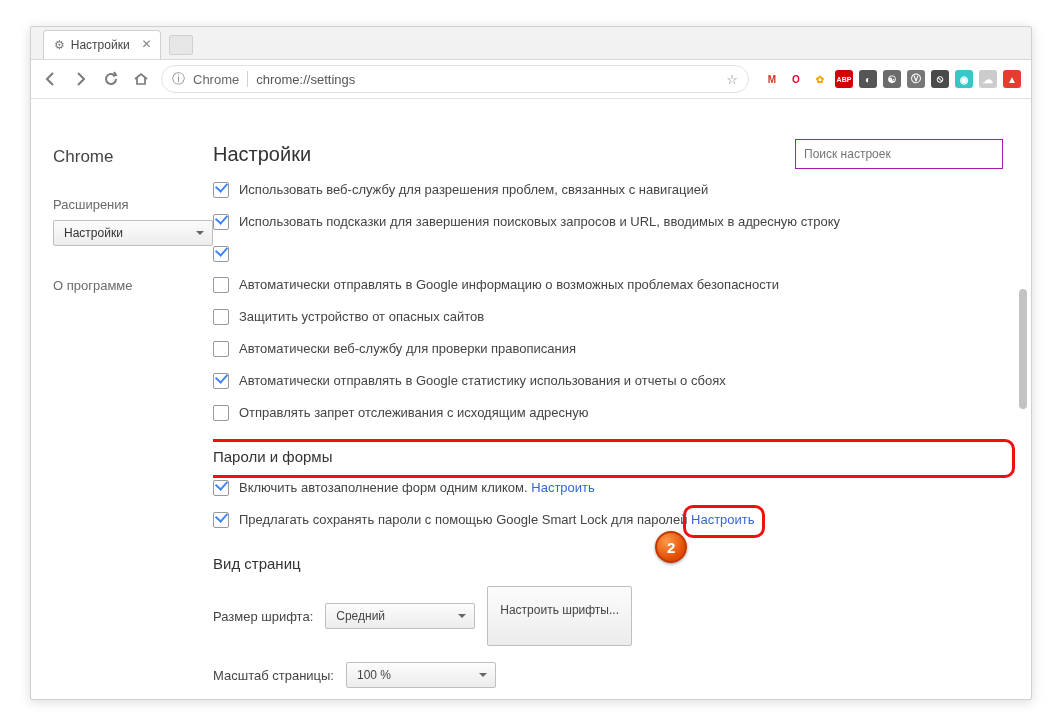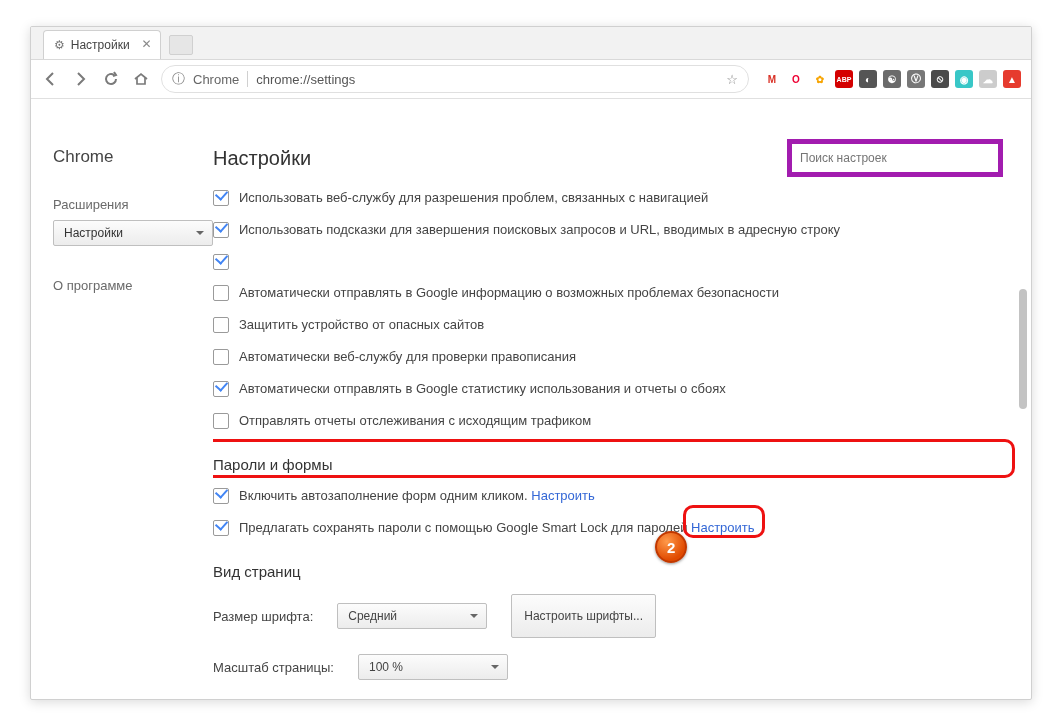--- a/index.html
+++ b/index.html
@@ -35,31 +35,31 @@
   
   .content{position:absolute;left:0;right:0;top:100px;bottom:0;display:flex;overflow:hidden}
   .sidebar{width:160px;padding:20px 0 0 22px;font-size:13px;color:#666}
   .sidebar h2{font-size:17px;font-weight:400;color:#444;margin:0 0 22px 0}
   .sideitem{padding:8px 0;color:#6a6a6a;cursor:pointer}
   .sideitem.sel{color:#333}
   .sidegap{height:24px}
   .main{flex:1;padding:12px 28px 0 0;position:relative;overflow:hidden}
   .mainhead{display:flex;align-items:center;margin-bottom:12px}
   .mainhead h1{font-size:20px;font-weight:400;color:#333;margin:0}
-  .searchbox{margin-left:auto;width:190px;height:24px;border:5px solid #a21caf;font-size:12px;color:#999;padding:2px 8px;background:#fff}
+  .searchbox{margin-left:auto;width:190px;height:24px;border:1px solid #a21caf;font-size:12px;color:#999;padding:2px 8px;background:#fff}
   .opt{display:flex;align-items:flex-start;gap:10px;font-size:13px;color:#444;margin:0 0 14px 0;line-height:18px}
   .cbx{width:14px;height:14px;border:1px solid #9a9a9a;border-radius:2px;background:#fff;flex:none;margin-top:1px;position:relative}
   .cbx.checked{background:#fff}
   .cbx.checked::after{content:"";position:absolute;left:2px;top:-1px;width:9px;height:6px;border:2px solid #4285f4;border-top:none;border-right:none;transform:rotate(-48deg)}
   .section{font-size:15px;color:#333;margin:26px 0 14px 0}
   .link{color:#3367d6;text-decoration:none;cursor:pointer}
-  .row{display:flex;align-items:center;gap:24px;font-size:13px;color:#444;margin-bottom:16px}
+  .row{display:flex;align-items:center;gap:12px;font-size:13px;color:#444;margin-bottom:16px}
   .sel{height:24px;border:1px solid #bfbfbf;background:linear-gradient(#fcfcfc,#ececec);font-size:12px;padding:0 28px 0 10px;position:relative;border-radius:2px;display:flex;align-items:center;min-width:110px}
   .sel::after{content:"";position:absolute;right:8px;top:10px;border:4px solid transparent;border-top-color:#666}
-  .btn{height:26px;border:1px solid #bfbfbf;background:linear-gradient(#fcfcfc,#ececec);font-size:12px;padding:8px 12px;border-radius:2px;display:flex;align-items:center}
+  .btn{height:26px;border:1px solid #bfbfbf;background:linear-gradient(#fcfcfc,#ececec);font-size:12px;padding:16px 12px;border-radius:2px;display:flex;align-items:flex-start}
   
   .hl{position:absolute;border:3px solid #e11;border-radius:10px;pointer-events:none}
   
   .call{position:absolute;width:28px;height:28px;border-radius:50%;background:radial-gradient(circle at 35% 30%,#ff9a4a,#e04a00 70%);border:2px solid #c03800;color:#fff;font-weight:700;font-size:15px;display:flex;align-items:center;justify-content:center;box-shadow:0 1px 3px rgba(0,0,0,.4)}
   
   .scroll{position:absolute;right:2px;top:102px;bottom:4px;width:14px}
   .scroll .thumb{position:absolute;right:2px;top:160px;width:8px;height:120px;background:#c3c3c3;border-radius:4px}
 </style>
 </head>
 <body>
@@ -179,21 +179,21 @@
             <div class="opt">
               <span class="cbx"></span>
               <span>Автоматически веб-службу для проверки правописания</span>
             </div>
             <div class="opt">
               <span class="cbx checked"></span>
               <span>Автоматически отправлять в Google статистику использования и отчеты о сбоях</span>
             </div>
             <div class="opt">
               <span class="cbx"></span>
-              <span>Отправлять отчеты отслеживания с исходящим трафиком</span>
+              <span>Отправлять запрет отслеживания с исходящим адресную</span>
             </div>
           </div>
 
         <div class="section" id="pw-head">Пароли и формы</div>
 
         <div class="opt">
           <span class="cbx checked"></span>
           <span>
             <span>Включить автозаполнение форм одним кликом.</span>
             <a class="link">Настроить</a>

